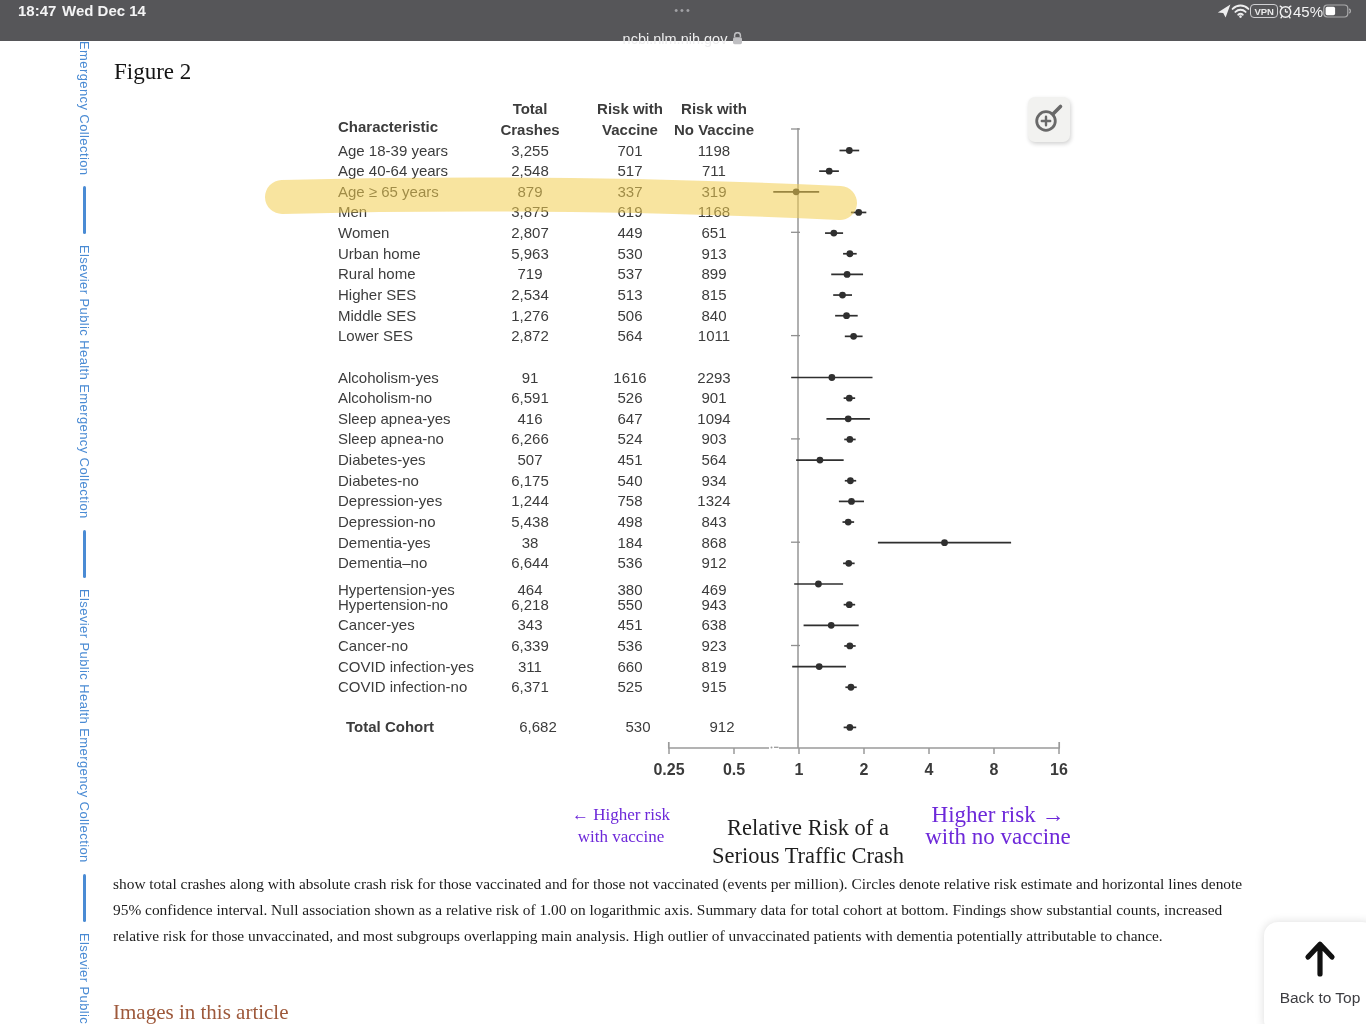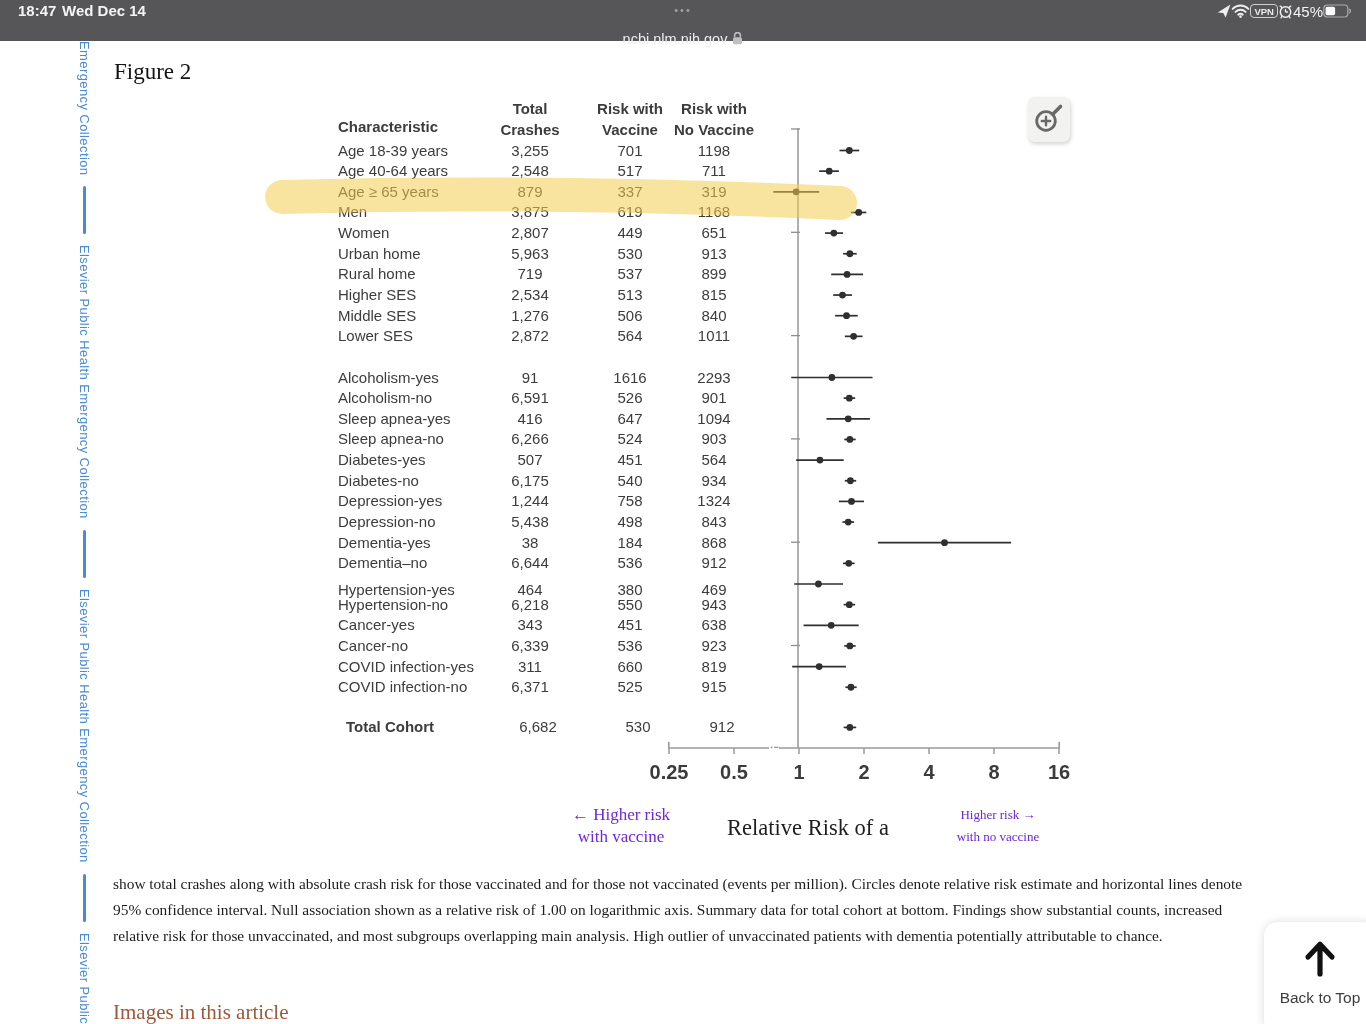--- a/index.html
+++ b/index.html
@@ -38,28 +38,28 @@
   .cell { position:absolute; font-size:15px; color:#3c3c3c; }
   .cell.b { font-weight:700; }
   .c0 { left:338px; width:235px; }
   .c1 { left:468px; width:124px; text-align:center; }
   .c2 { left:572px; width:116px; text-align:center; }
   .c3 { left:654px; width:120px; text-align:center; }
 
   #plot-svg { position:absolute; left:0; top:0; width:1366px; height:1024px; z-index:3; pointer-events:none; }
 
   #axis-labels { position:absolute; left:0; top:0; z-index:2; }
-  .axis-label { position:absolute; top:761px; width:48px; text-align:center; font-size:20px;
+  .axis-label { position:absolute; top:761px; width:48px; text-align:center; font-size:16px;
                 font-weight:700; color:#3b3b3b; }
 
   .plot-caption-label { position:absolute; text-align:center; font-family:"Liberation Serif", serif;
                         color:#6d28d9; z-index:2; }
   #left-risk-label  { left:549px; top:804px; width:144px; font-size:17px; line-height:22px; }
   #plot-title       { left:690px; top:799px; width:236px; font-size:22.5px; line-height:28px; color:#1e1e1e;margin-top:15px; }
-  #right-risk-label { left:925px; top:804px; width:146px; font-size:13px; line-height:22px; }
+  #right-risk-label { left:925px; top:804px; width:146px; font-size:23px; line-height:22px; }
 
   
   #zoom-btn { position:absolute; left:1028px; top:97px; width:42px; height:45px; background:#f2f2f0;
               border-radius:7px; box-shadow:1px 2px 4px rgba(0,0,0,0.18); z-index:4; }
 
   
   #caption { position:absolute; left:113px; top:871px; width:1200px; z-index:2; }
   .cap-line { font-family:"Liberation Serif", serif; font-size:15.4px; color:#1c1c1c;
               line-height:25.8px; white-space:nowrap; }
 
@@ -384,20 +384,21 @@
       <div class="axis-label" style="left: 970px;">8</div>
       <div class="axis-label" style="left: 1035px;">16</div>
     </div>
 
   <div id="left-risk-label" class="plot-caption-label">
     <div>← Higher risk</div>
     <div>with vaccine</div>
   </div>
   <div id="plot-title" class="plot-caption-label">
     <div>Relative Risk of a</div>
+    <div>Serious Traffic Crash</div>
   </div>
   <div id="right-risk-label" class="plot-caption-label">
     <div>Higher risk →</div>
     <div>with no vaccine</div>
   </div>
 
   <div id="zoom-btn">
     <svg width="42" height="45" viewBox="0 0 42 45">
       <circle cx="18" cy="24" r="9.3" fill="none" stroke="#696969" stroke-width="2.8"></circle>
       <path d="M18 19.8 V28.2 M13.8 24 H22.2" stroke="#696969" stroke-width="2.4" stroke-linecap="round"></path>

